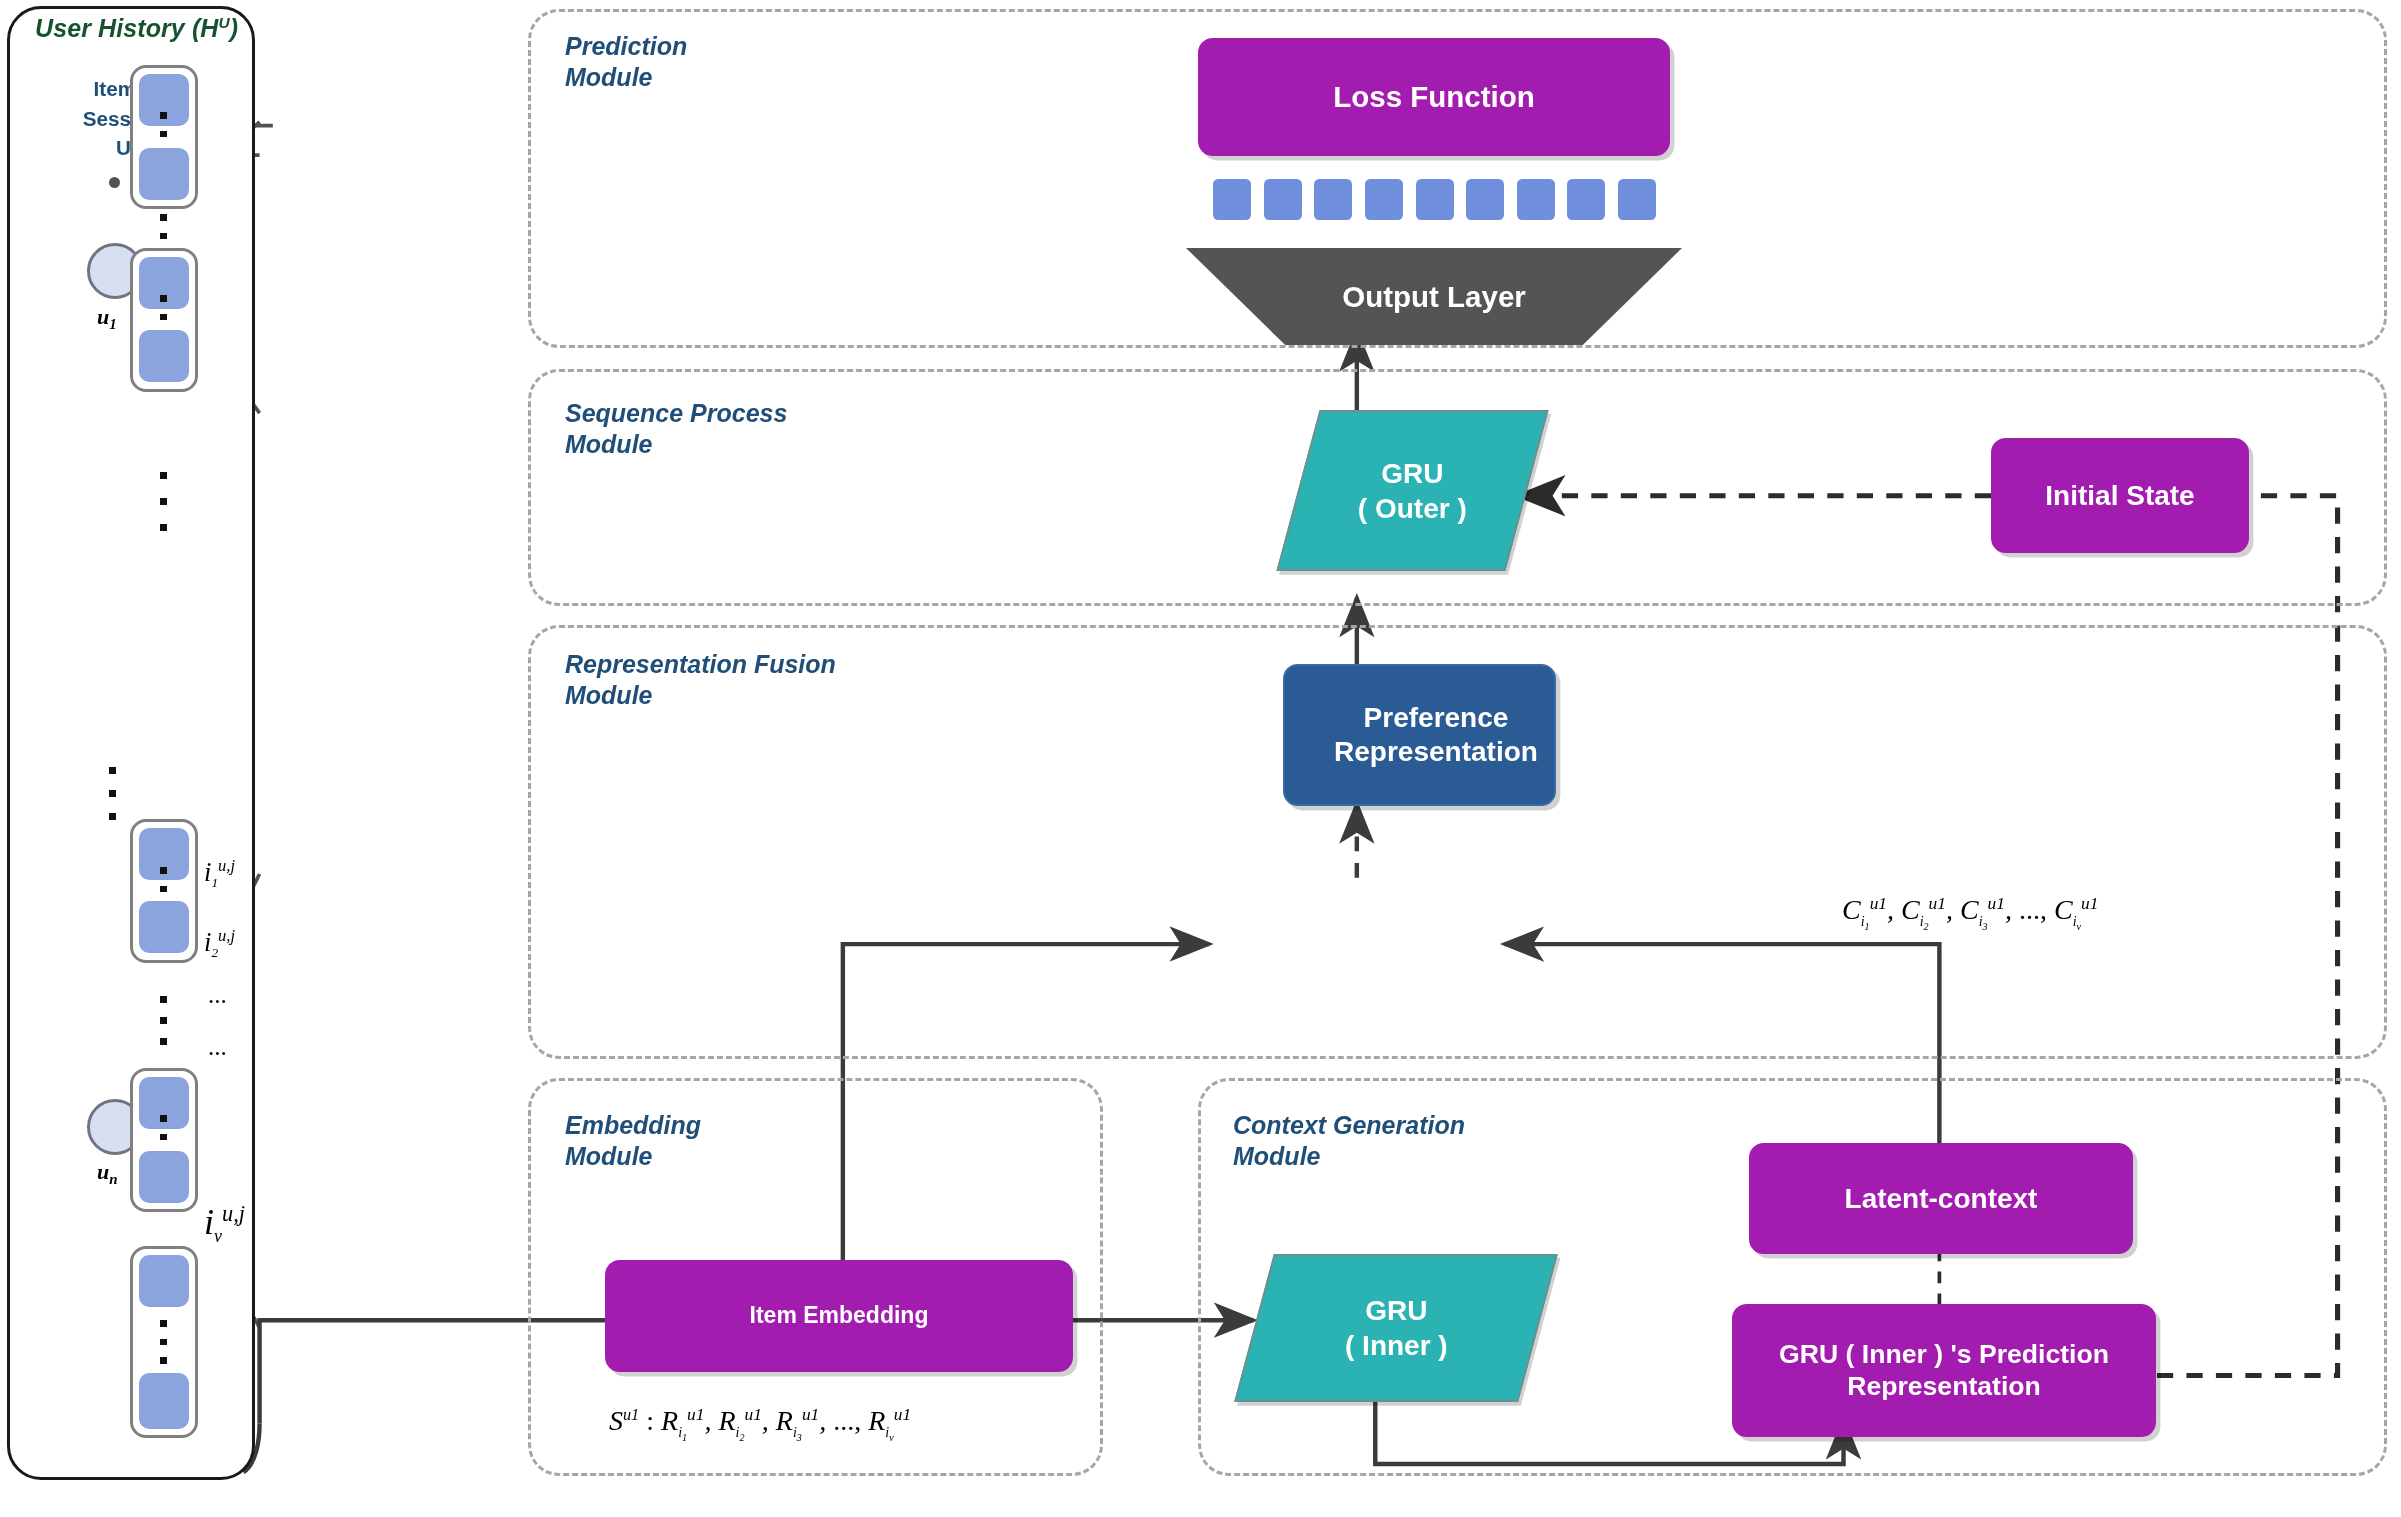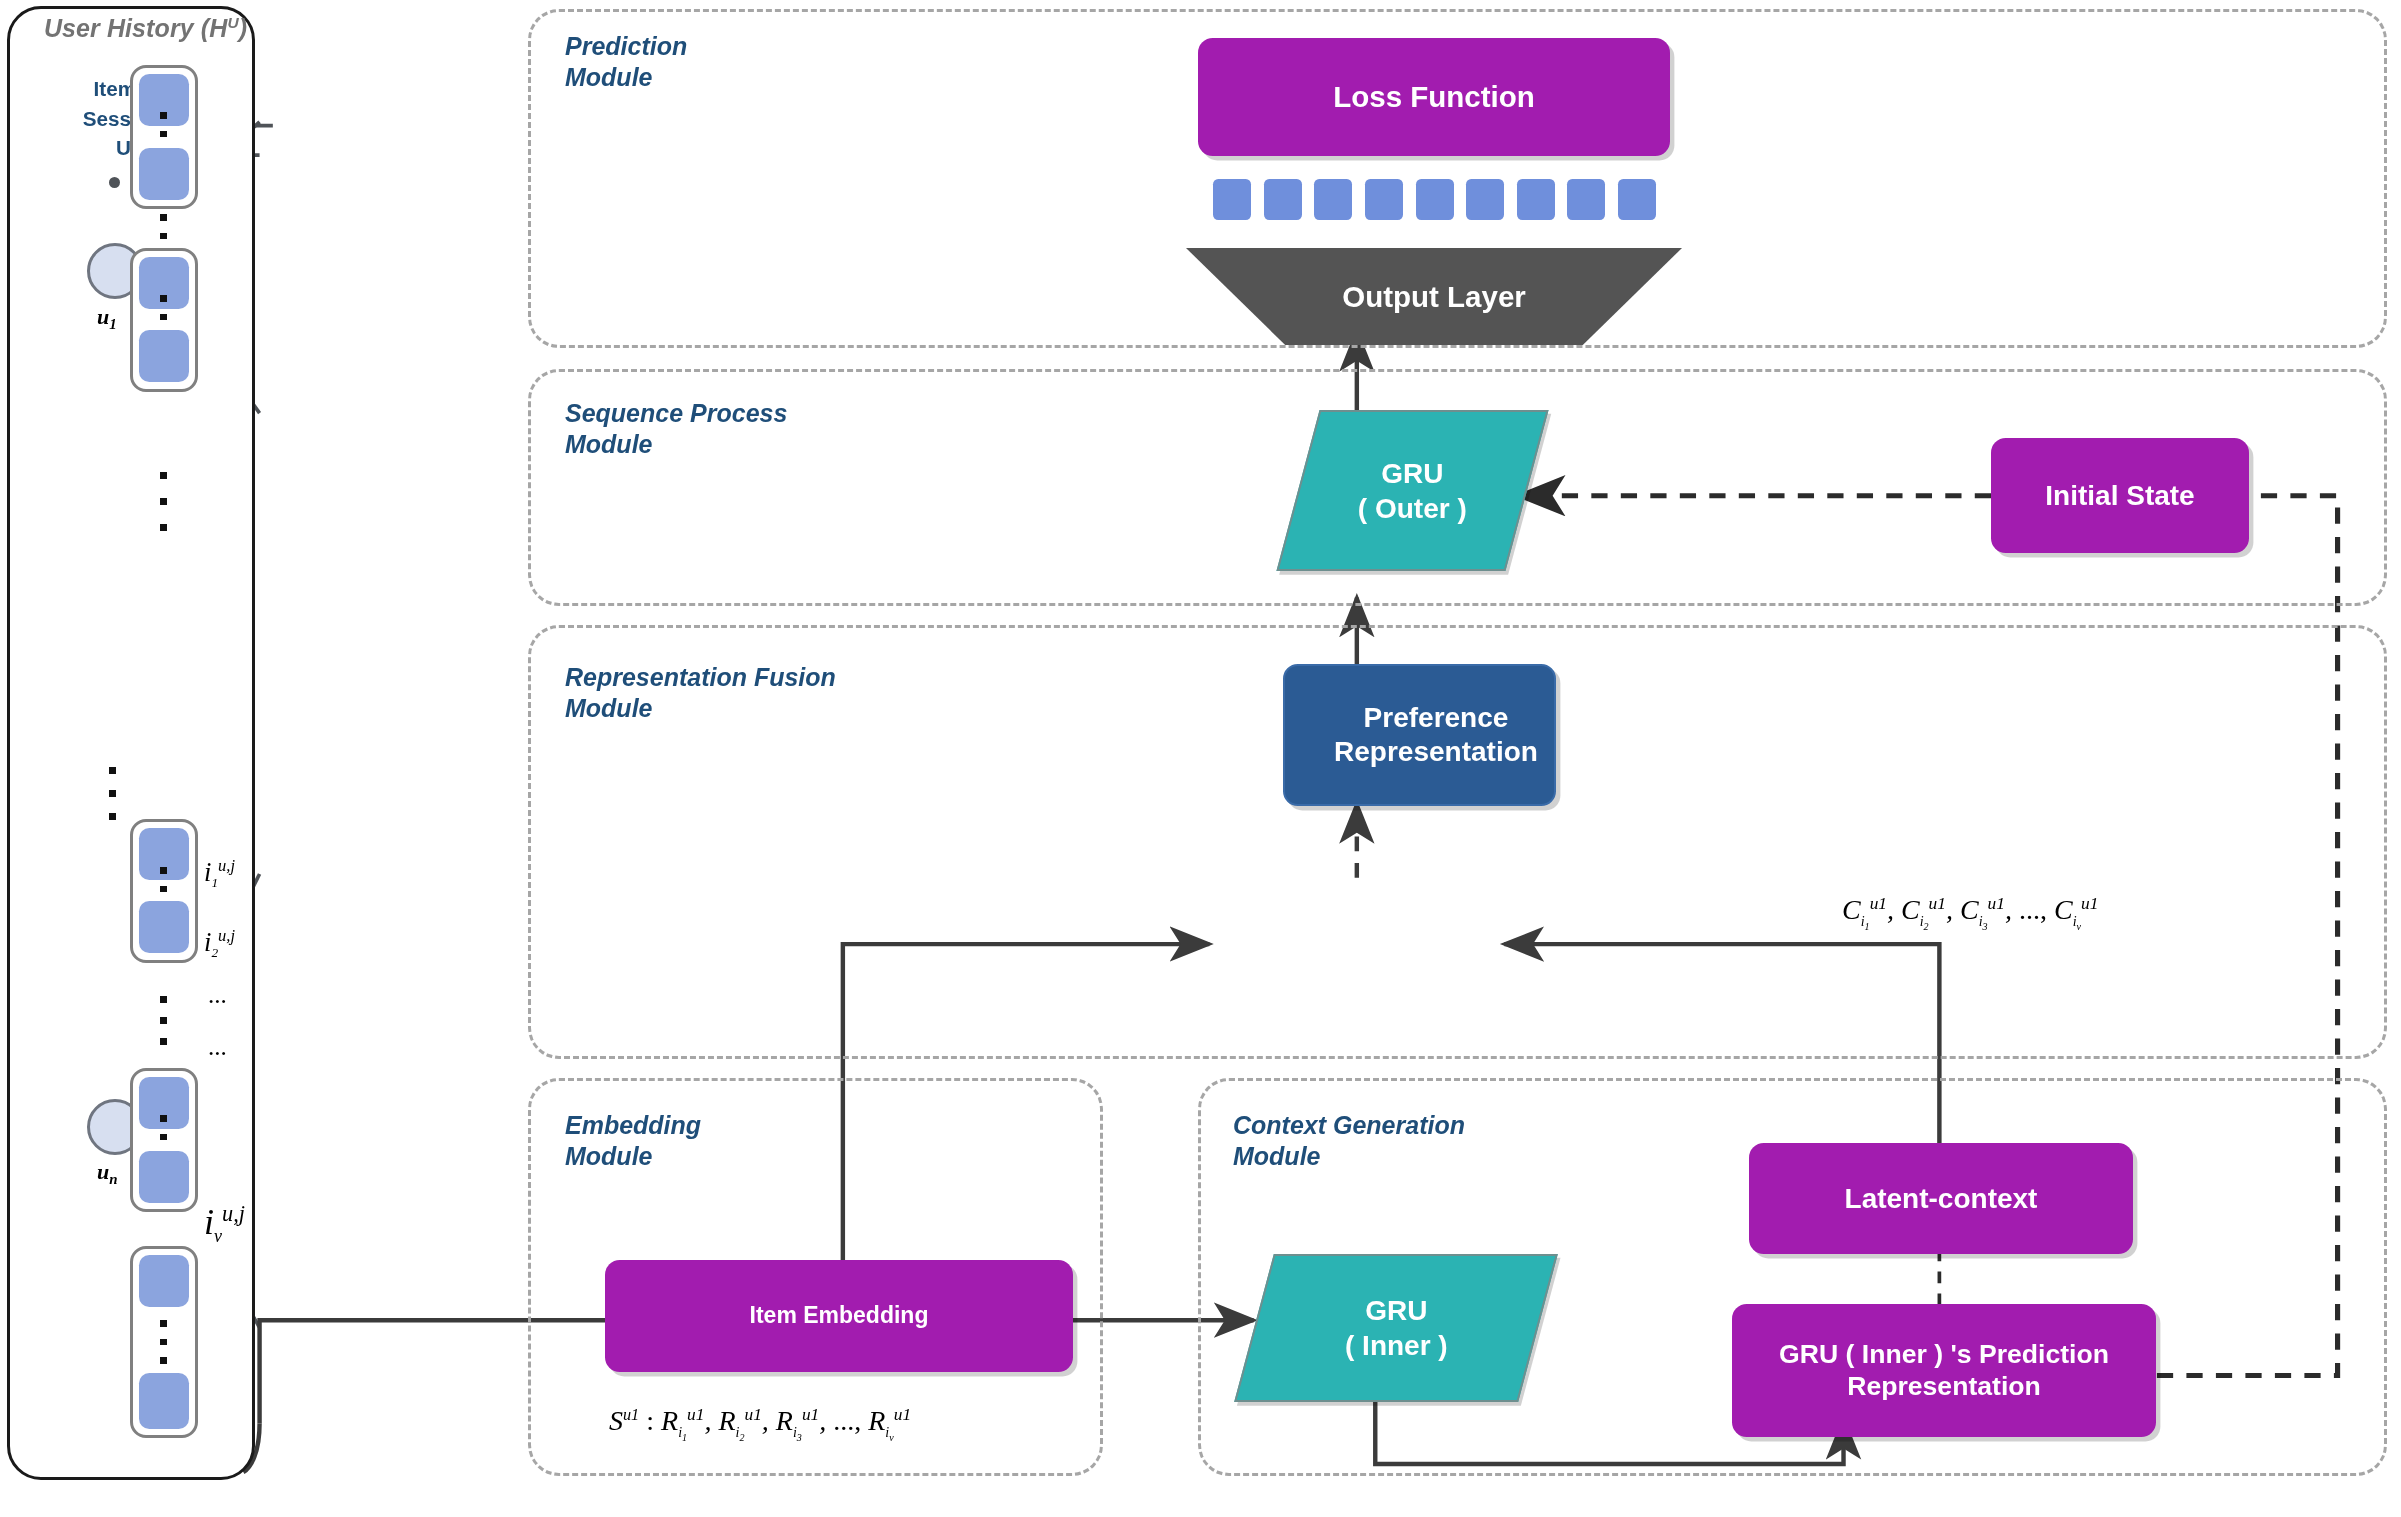--- a/index.html
+++ b/index.html
@@ -9,22 +9,22 @@
   
   .abs{position:absolute;box-sizing:border-box;}
 
   
   .history-panel{
     left:7.4px;top:5.9px;width:248px;height:1474px;
     border:3.7px solid #1a1a1a;border-radius:34px;background:#fff;
   }
   .history-title{
     left:31px;top:16px;width:221px;
-    font-style:italic;font-weight:bold;font-size:25px;color:#737373;
-    letter-spacing:0.1px;white-space:nowrap;text-align:center;
+    font-style:italic;font-weight:bold;font-size:25px;color:#14532d;
+    letter-spacing:0.1px;white-space:nowrap;
   }
   .session-box{
     border:3.7px solid #808080;border-radius:16px;background:#fff;
   }
   .item-chip{
     background:#8BA4DE;border-radius:10.3px;
   }
   .vdots{ display:flex;flex-direction:column;align-items:center;justify-content:space-between; }
   .vdots i{display:block;width:6.6px;height:6.6px;background:#111;}
   .user-node{
@@ -270,21 +270,21 @@
       <span>GRU</span><br>
       <span>( Outer )</span>
     </span>
   </div>
 
   <div class="abs box gray" style="left:1991px;top:438px;width:258px;height:115px;font-size:28px;">
     <span>Initial State</span>
   </div>
 
   <div class="abs module" style="left:528px;top:625px;width:1859px;height:434px;"></div>
-  <div class="abs module-title" style="left:565px;top:649px;width:531px;margin-top:13px;">Representation Fusion
+  <div class="abs module-title" style="left:565px;top:649px;width:531px;">Representation Fusion
 Module</div>
 
   <div class="abs box blue" style="left:1283px;top:664px;width:273px;height:142px;font-size:28px;flex-direction:column;padding-left:33px;">
     <span>Preference</span>
     <span>Representation</span>
   </div>
 
 
   <div class="abs math" style="left:1842px;top:894px;font-size:28px;">
     <i>C</i><sub class="sub2"><i>i</i><sub style="font-size:.72em">1</sub></sub><sup>u1</sup>,

